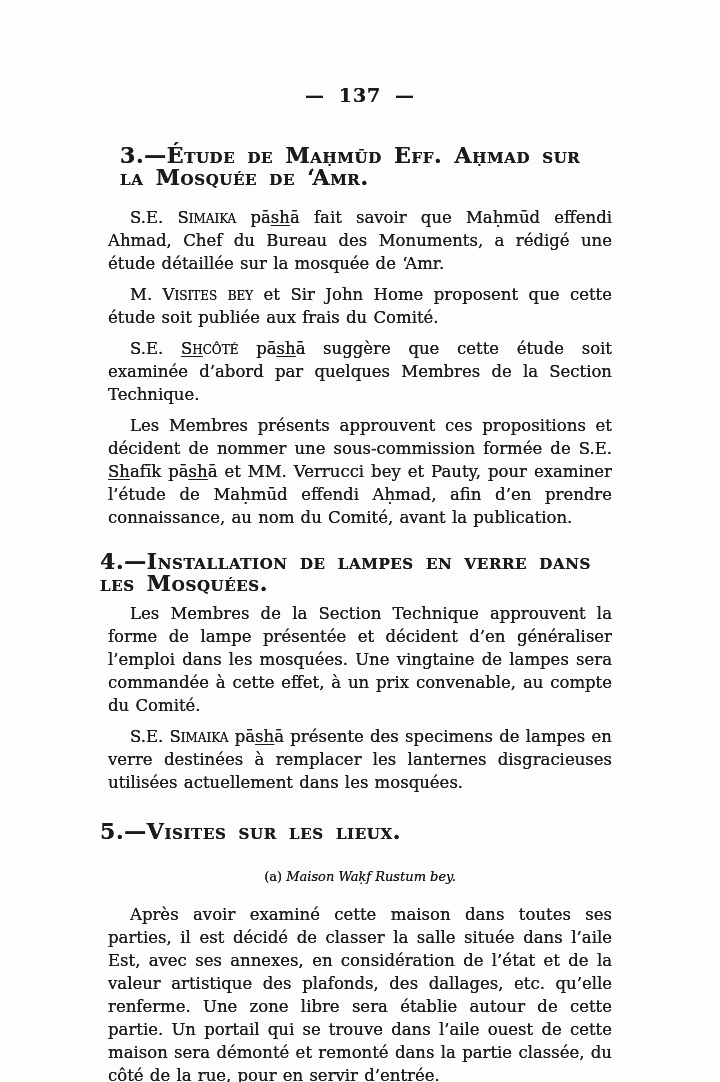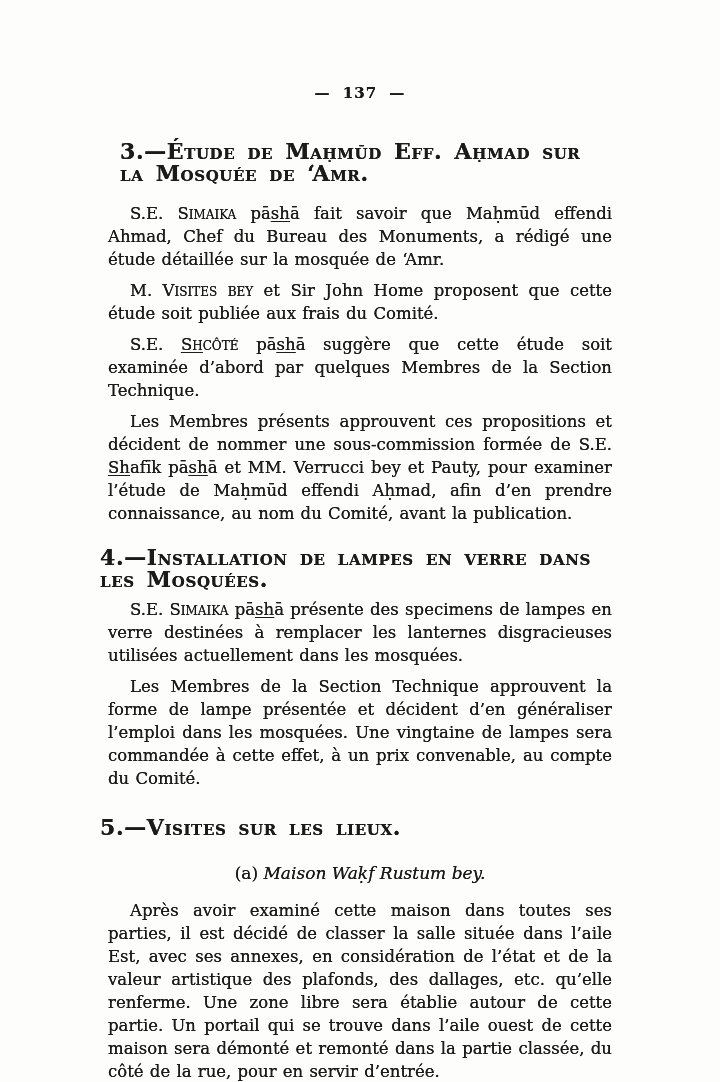--- a/index.html
+++ b/index.html
@@ -13,40 +13,40 @@
     text-shadow: 0 0 0.4px currentColor; 
   }
   .page {
     box-sizing: border-box;
     width: 720px;
     height: 1082px;
     padding: 84px 100px 0 100px;
   }
   .page-number {
     text-align: center;
-    font-size: 15px;
+    font-size: 19px;
     font-weight: bold;
     letter-spacing: 1px;
     word-spacing: 6px;
     margin-bottom: 38px;
   }
   .heading {
     text-align: left;
     font-size: 22px;
     line-height: 22px;
     letter-spacing: 0.6px;
     word-spacing: 4px;
     margin: 0 auto 18px auto;
   }
   .heading-narrow { max-width: 480px; }
   .heading-mid    { margin-top: 21px; margin-bottom: 8px; }
   .heading-last   { margin-top: 26px; margin-bottom: 23px; }
   .subheading {
     text-align: center;
-    font-size: 17px;
+    font-size: 13px;
     line-height: 24px;
     margin: 0 auto 14px auto;
   }
   p.body-par {
     margin: 8px;
     font-size: 16.5px;
     line-height: 23px;
     text-align: justify;
     text-indent: 22px;
     word-spacing: 1px;
@@ -67,22 +67,22 @@
 
   <h2 class="heading heading-narrow"><span class="seg-n">3.—</span><span class="seg-sc">Étude de Maḥmūd Eff. Aḥmad sur la Mosquée de ‘Amr.</span></h2>
 
   <p class="body-par"><span class="seg-n">S.E. </span><span class="seg-sc">Simaika</span><span class="seg-n"> pā</span><span class="seg-u">sh</span><span class="seg-n">ā fait savoir que Maḥmūd effendi Ahmad, Chef du Bureau des Monuments, a rédigé une étude détaillée sur la mosquée de ‘Amr.</span></p>
   <p class="body-par"><span class="seg-n">M. </span><span class="seg-sc">Visites bey</span><span class="seg-n"> et Sir John Home proposent que cette étude soit publiée aux frais du Comité.</span></p>
   <p class="body-par"><span class="seg-n">S.E. </span><span class="seg-scu">Sh</span><span class="seg-sc">côté</span><span class="seg-n"> pā</span><span class="seg-u">sh</span><span class="seg-n">ā suggère que cette étude soit examinée d’abord par quelques Membres de la Section Technique.</span></p>
   <p class="body-par"><span class="seg-n">Les Membres présents approuvent ces propositions et décident de nommer une sous-commission formée de S.E. </span><span class="seg-u">Sh</span><span class="seg-n">afīk pā</span><span class="seg-u">sh</span><span class="seg-n">ā et MM. Verrucci bey et Pauty, pour examiner l’étude de Maḥmūd effendi Aḥmad, afin d’en prendre connaissance, au nom du Comité, avant la publication.</span></p>
 
   <h2 class="heading heading-mid"><span class="seg-n">4.—</span><span class="seg-sc">Installation de lampes en verre dans les Mosquées.</span></h2>
 
+  <p class="body-par"><span class="seg-n">Les Membres de la Section Technique approuvent la forme de lampe présentée et décident d’en généraliser l’emploi dans les mosquées. Une vingtaine de lampes sera commandée à cette effet, à un prix convenable, au compte du Comité.</span></p>
   <p class="body-par"><span class="seg-n">S.E. </span><span class="seg-sc">Simaika</span><span class="seg-n"> pā</span><span class="seg-u">sh</span><span class="seg-n">ā présente des specimens de lampes en verre destinées à remplacer les lanternes disgracieuses utilisées actuellement dans les mosquées.</span></p>
-  <p class="body-par"><span class="seg-n">Les Membres de la Section Technique approuvent la forme de lampe présentée et décident d’en généraliser l’emploi dans les mosquées. Une vingtaine de lampes sera commandée à cette effet, à un prix convenable, au compte du Comité.</span></p>
 
   <h2 class="heading heading-last"><span class="seg-n">5.—</span><span class="seg-sc">Visites sur les lieux.</span></h2>
 
   <div class="subheading"><span class="seg-n">(a) </span><span class="seg-i">Maison Waḳf Rustum bey.</span></div>
 
   <p class="body-par"><span class="seg-n">Après avoir examiné cette maison dans toutes ses parties, il est décidé de classer la salle située dans l’aile Est, avec ses annexes, en considération de l’état et de la valeur artistique des plafonds, des dallages, etc. qu’elle renferme. Une zone libre sera établie autour de cette partie. Un portail qui se trouve dans l’aile ouest de cette maison sera démonté et remonté dans la partie classée, du côté de la rue, pour en servir d’entrée.</span></p>
 
 </div>
 
 </body></html>

